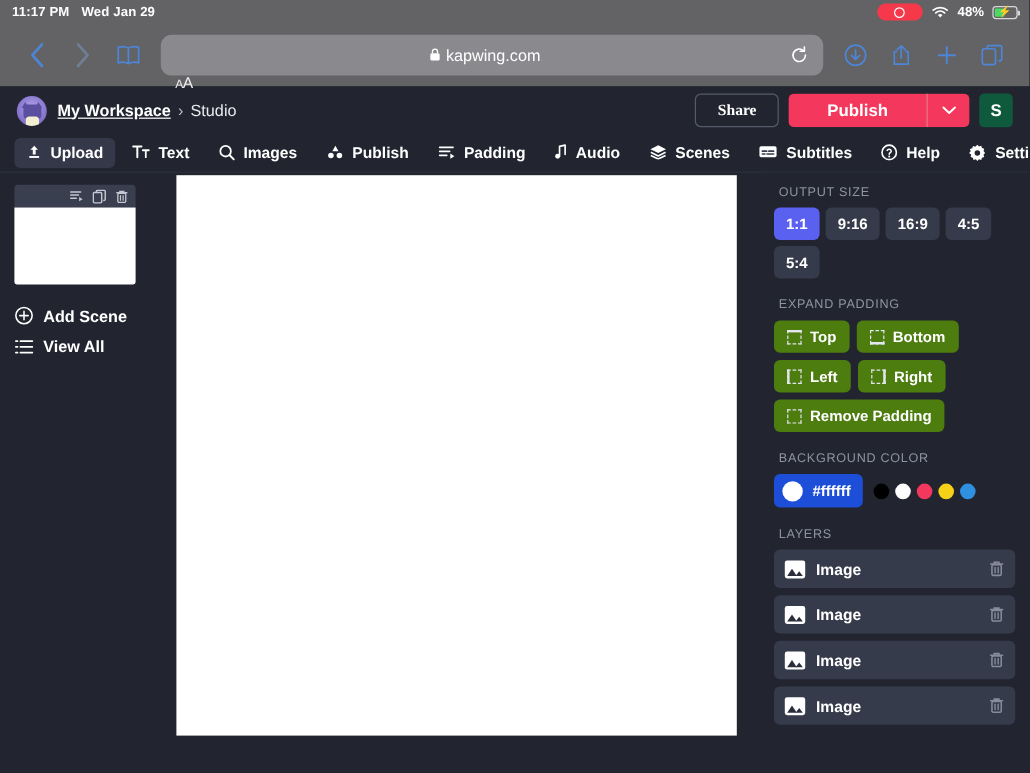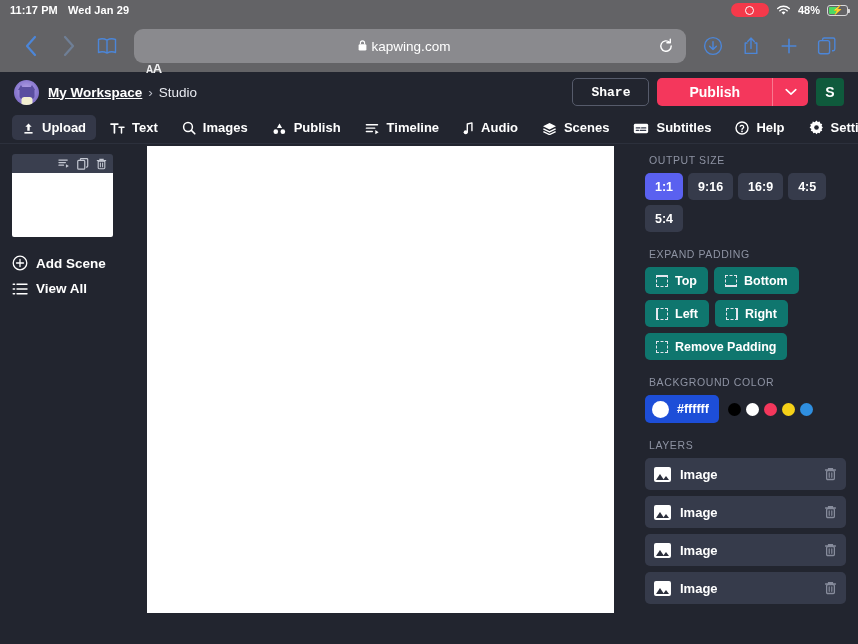--- a/index.html
+++ b/index.html
@@ -56,21 +56,21 @@
     align-items: center; justify-content: center;
     color: #4c86d8;
   }
   .nav-btn.dim { color: #6f7f96; }
   .nav-btn.book { color: #4c86d8; }
   .urlbar {
     flex: 1; height: 34px; background: #8a8a8e;
     border-radius: 9px; display: flex; align-items: center;
     margin: 0 8px; padding: 0 12px; position: relative;
   }
-  .url-aa { color: #f0f0f2; font-size: 13px; font-weight: 700; letter-spacing: -.4px; margin-top: 44px; }
+  .url-aa { color: #f0f0f2; font-size: 13px; font-weight: 400; letter-spacing: -.4px; margin-top: 44px; }
   .url-aa .small { font-size: 10px; }
   .url-center {
     position: absolute; left: 0; right: 12px;
     display: flex; align-items: center; justify-content: center; gap: 5px;
     color: #ffffff; font-size: 13.5px; pointer-events: none;
   }
   .url-refresh { margin-left: auto; color: #ffffff; display: flex; }
   .tb-icons { display: flex; align-items: center; }
 
   
@@ -103,21 +103,21 @@
   .crumb { font-size: 13.5px; color: #ffffff; display: flex; align-items: flex-start; gap: 6px; }
   .crumb a { color: #ffffff; text-decoration: underline; font-weight: 600; }
   .crumb .sep { color: #b9bcc6; }
   .crumb .cur { color: #e8eaf0; }
 
   .topbar-right { margin-left: auto; display: flex; align-items: center; gap: 8px; }
   .btn-share {
     height: 28px; padding: 0 18px; border: 1px solid #565b6b;
     border-radius: 5px; background: transparent; color: #ffffff;
     font-size: 13px; font-weight: 600; display: flex; align-items: center;
-    font-family: Liberation Mono, monospace;
+    font-family: Liberation Serif, serif;
   }
   .publish-group { display: flex; height: 28px; border-radius: 5px; overflow: hidden; }
   .btn-publish {
     background: #f4375c; color: #ffffff; border: none;
     padding: 0 32px; font-size: 14px; font-weight: bold;
     font-family: inherit; display: flex; align-items: center;
   }
   .btn-publish-caret {
     background: #f4375c; color: #ffffff; border: none;
     border-left: 1px solid #f8798f;
@@ -129,21 +129,21 @@
     color: #ffffff; font-size: 14px; font-weight: bold;
     display: flex; align-items: center; justify-content: center;
   }
 
   
   .tooltabs {
     height: 32px; display: flex; align-items: center;
     padding: 0 12px; gap: 4px; border-bottom: 1px solid #2c303c;
   }
   .tooltab {
-    display: flex; align-items: flex-end; gap: 7px;
+    display: flex; align-items: flex-start; gap: 7px;
     padding: 5px 10px; border-radius: 5px;
     color: #ffffff; font-size: 13px; font-weight: 600;
     white-space: nowrap;
   }
   .tooltab.active { background: #343848; }
   .tooltab .ico { display: flex; align-items: center; }
   .tt-settings { margin-left: auto; }
 
   
   .body { display: flex; height: 508px; }
@@ -189,21 +189,21 @@
   .ratio-row { display: flex; gap: 5px; margin-bottom: 6px; flex-wrap: wrap; }
   .chip {
     background: #363b4b; color: #ffffff; border: none;
     border-radius: 5px; height: 27px; padding: 0 10px;
     font-size: 12.5px; font-weight: bold; font-family: inherit;
     display: flex; align-items: center; justify-content: center;
   }
   .chip.sel { background: #5a61f0; }
   .pad-row { display: flex; gap: 6px; margin-bottom: 6px; }
   .pad-btn {
-    background: #0f766e; color: #ffffff; border: none;
+    background: #4d7c0f; color: #ffffff; border: none;
     border-radius: 5px; height: 27px; padding: 0 11px;
     font-size: 12.5px; font-weight: bold; font-family: inherit;
     display: flex; align-items: center; gap: 7px;
   }
   
   .pglyph {
     width: 12px; height: 12px; position: relative;
     border: 1px dashed #e3e6ee; flex: none;
   }
   .pglyph:after {
@@ -406,21 +406,21 @@
       <span>Publish</span>
     </div>
 
     <div class="tooltab">
       <span class="ico">
         <svg width="15" height="13" viewBox="0 0 16 14">
             <path d="M1.4 3h12M1.4 6.6h9M1.4 10.2h6.4" stroke="#fff" stroke-width="1.5" stroke-linecap="round"></path>
             <path d="M11 8.6 14.6 11 11 13.2z" fill="#fff"></path>
           </svg>
       </span>
-      <span>Timeline</span>
+      <span>Padding</span>
     </div>
 
     <div class="tooltab">
       <span class="ico">
         <svg width="11" height="13" viewBox="0 0 11 14">
             <path d="M4.2 10.6V2.1l5-1.1v8.3" stroke="#fff" stroke-width="1.5" fill="none" stroke-linecap="round" stroke-linejoin="round"></path>
             <circle cx="2.5" cy="11" r="2.2" fill="#fff"></circle>
           </svg>
       </span>
       <span>Audio</span>

